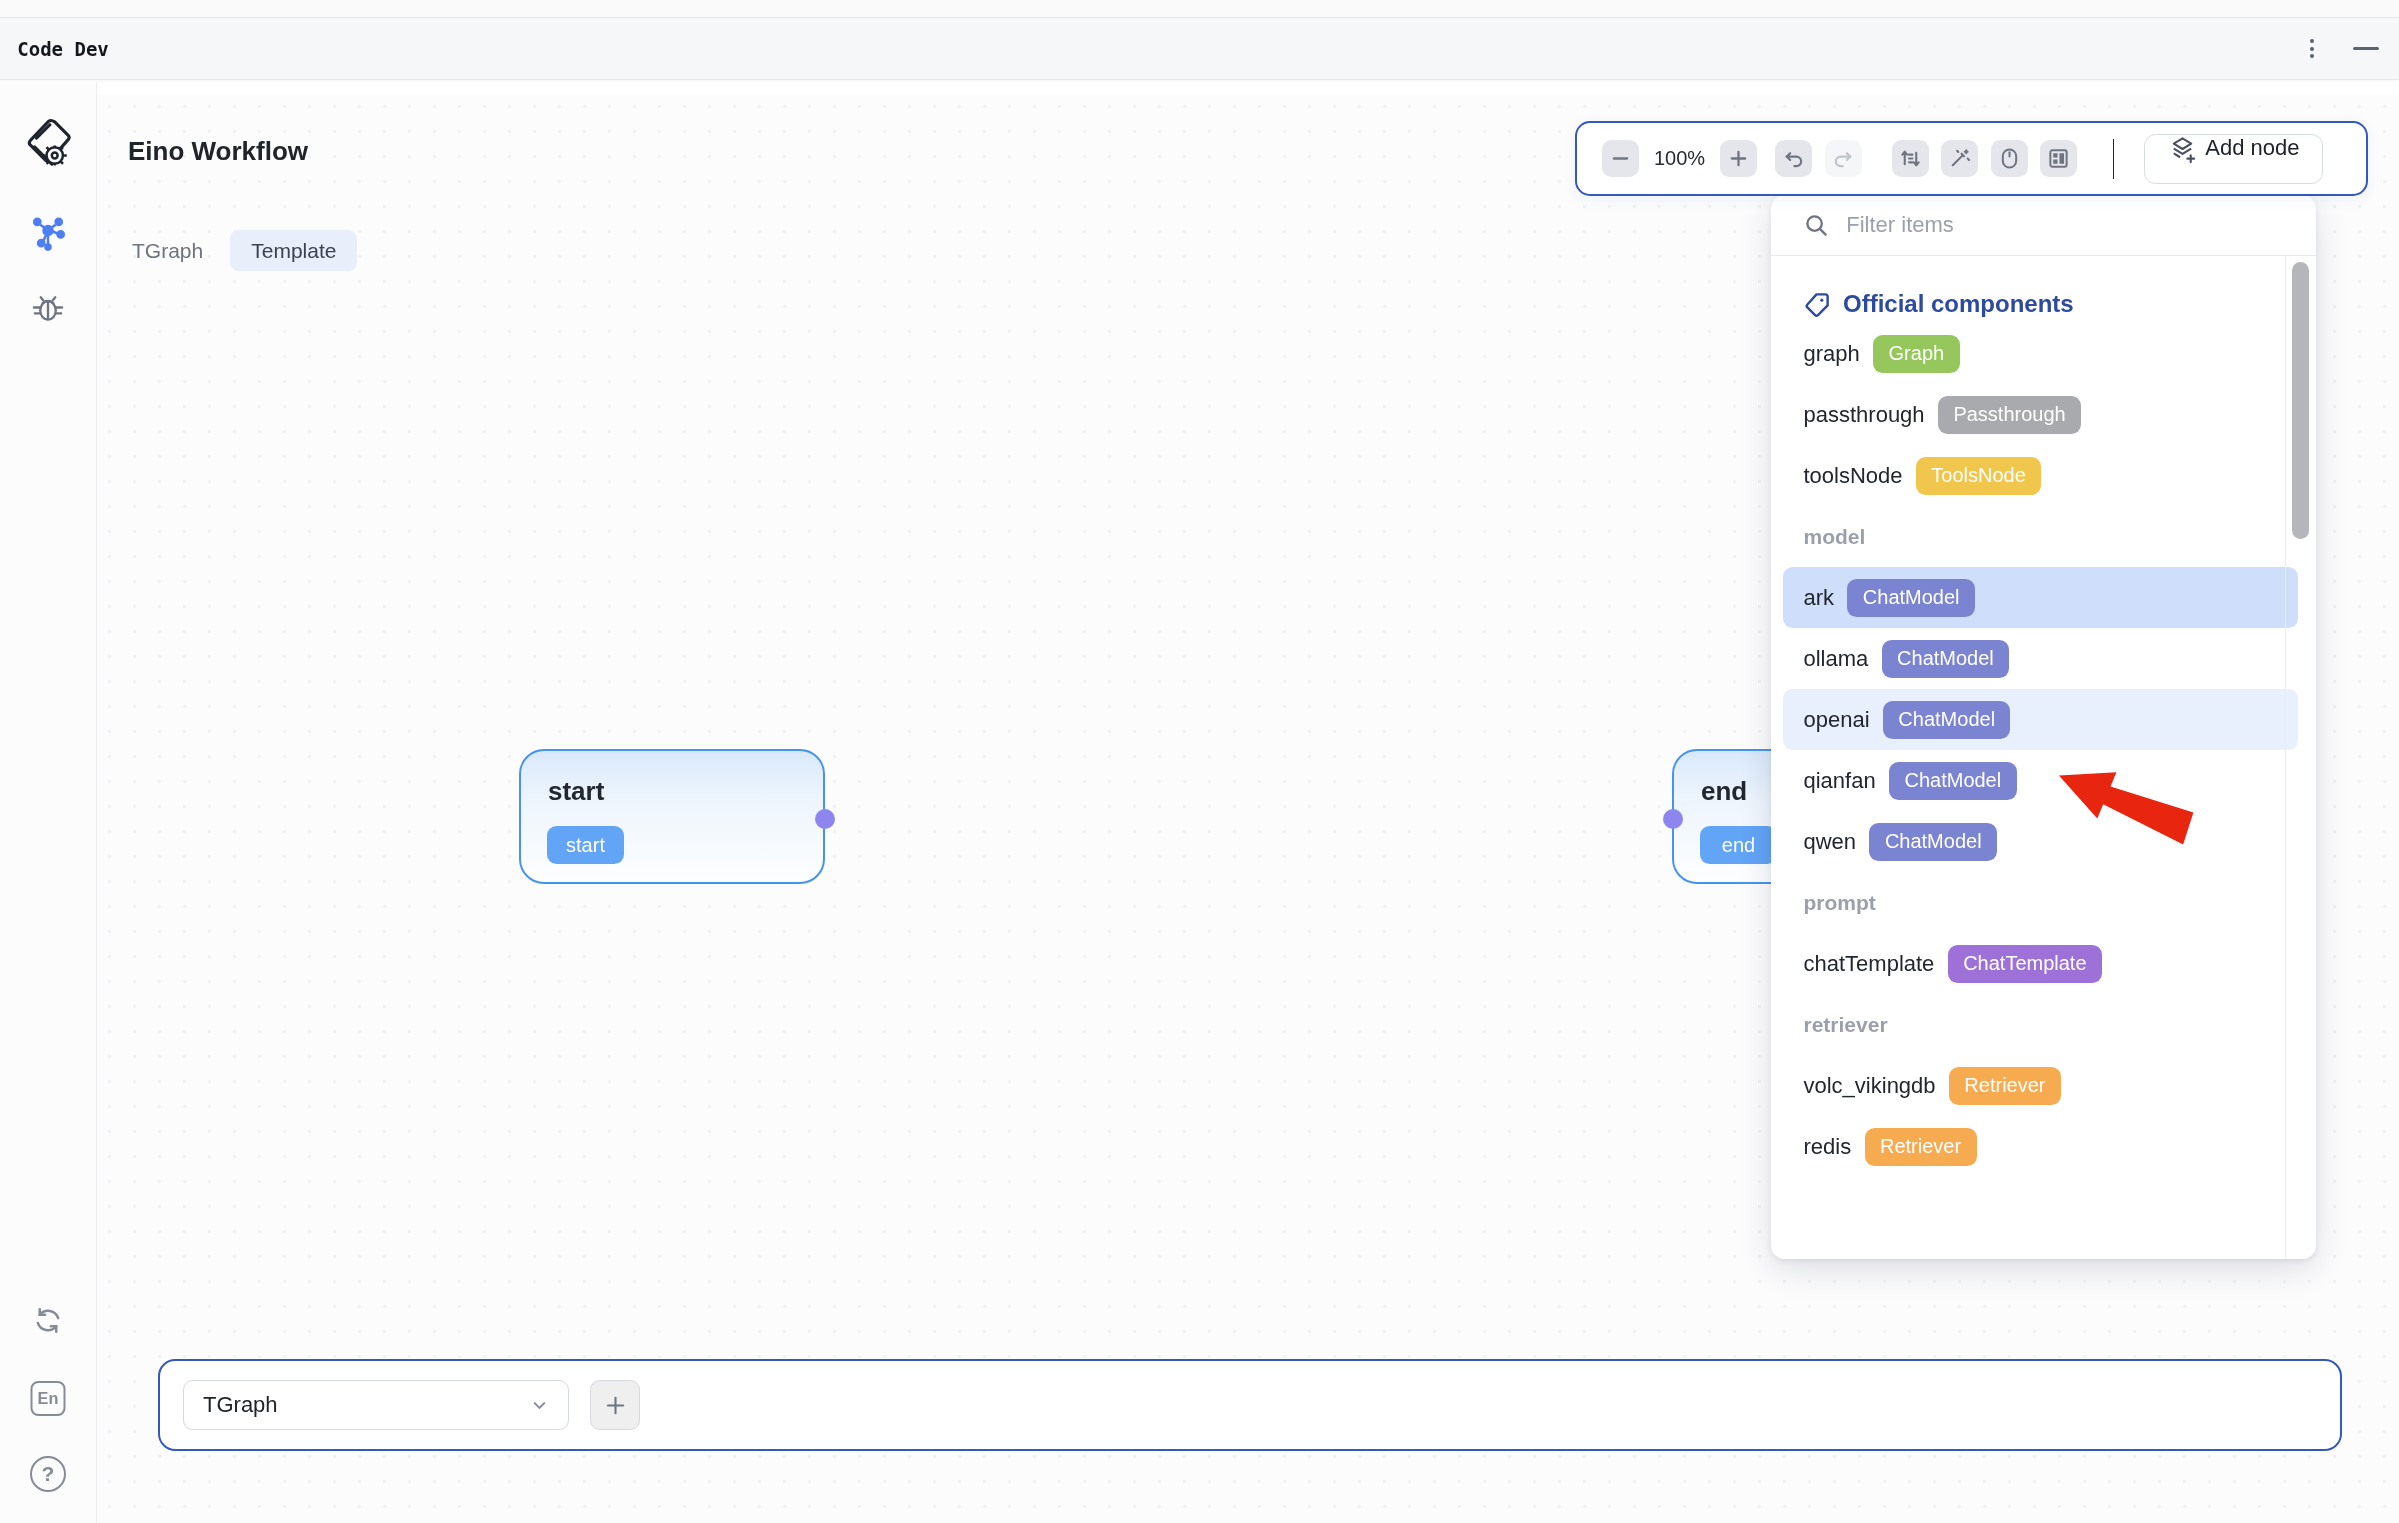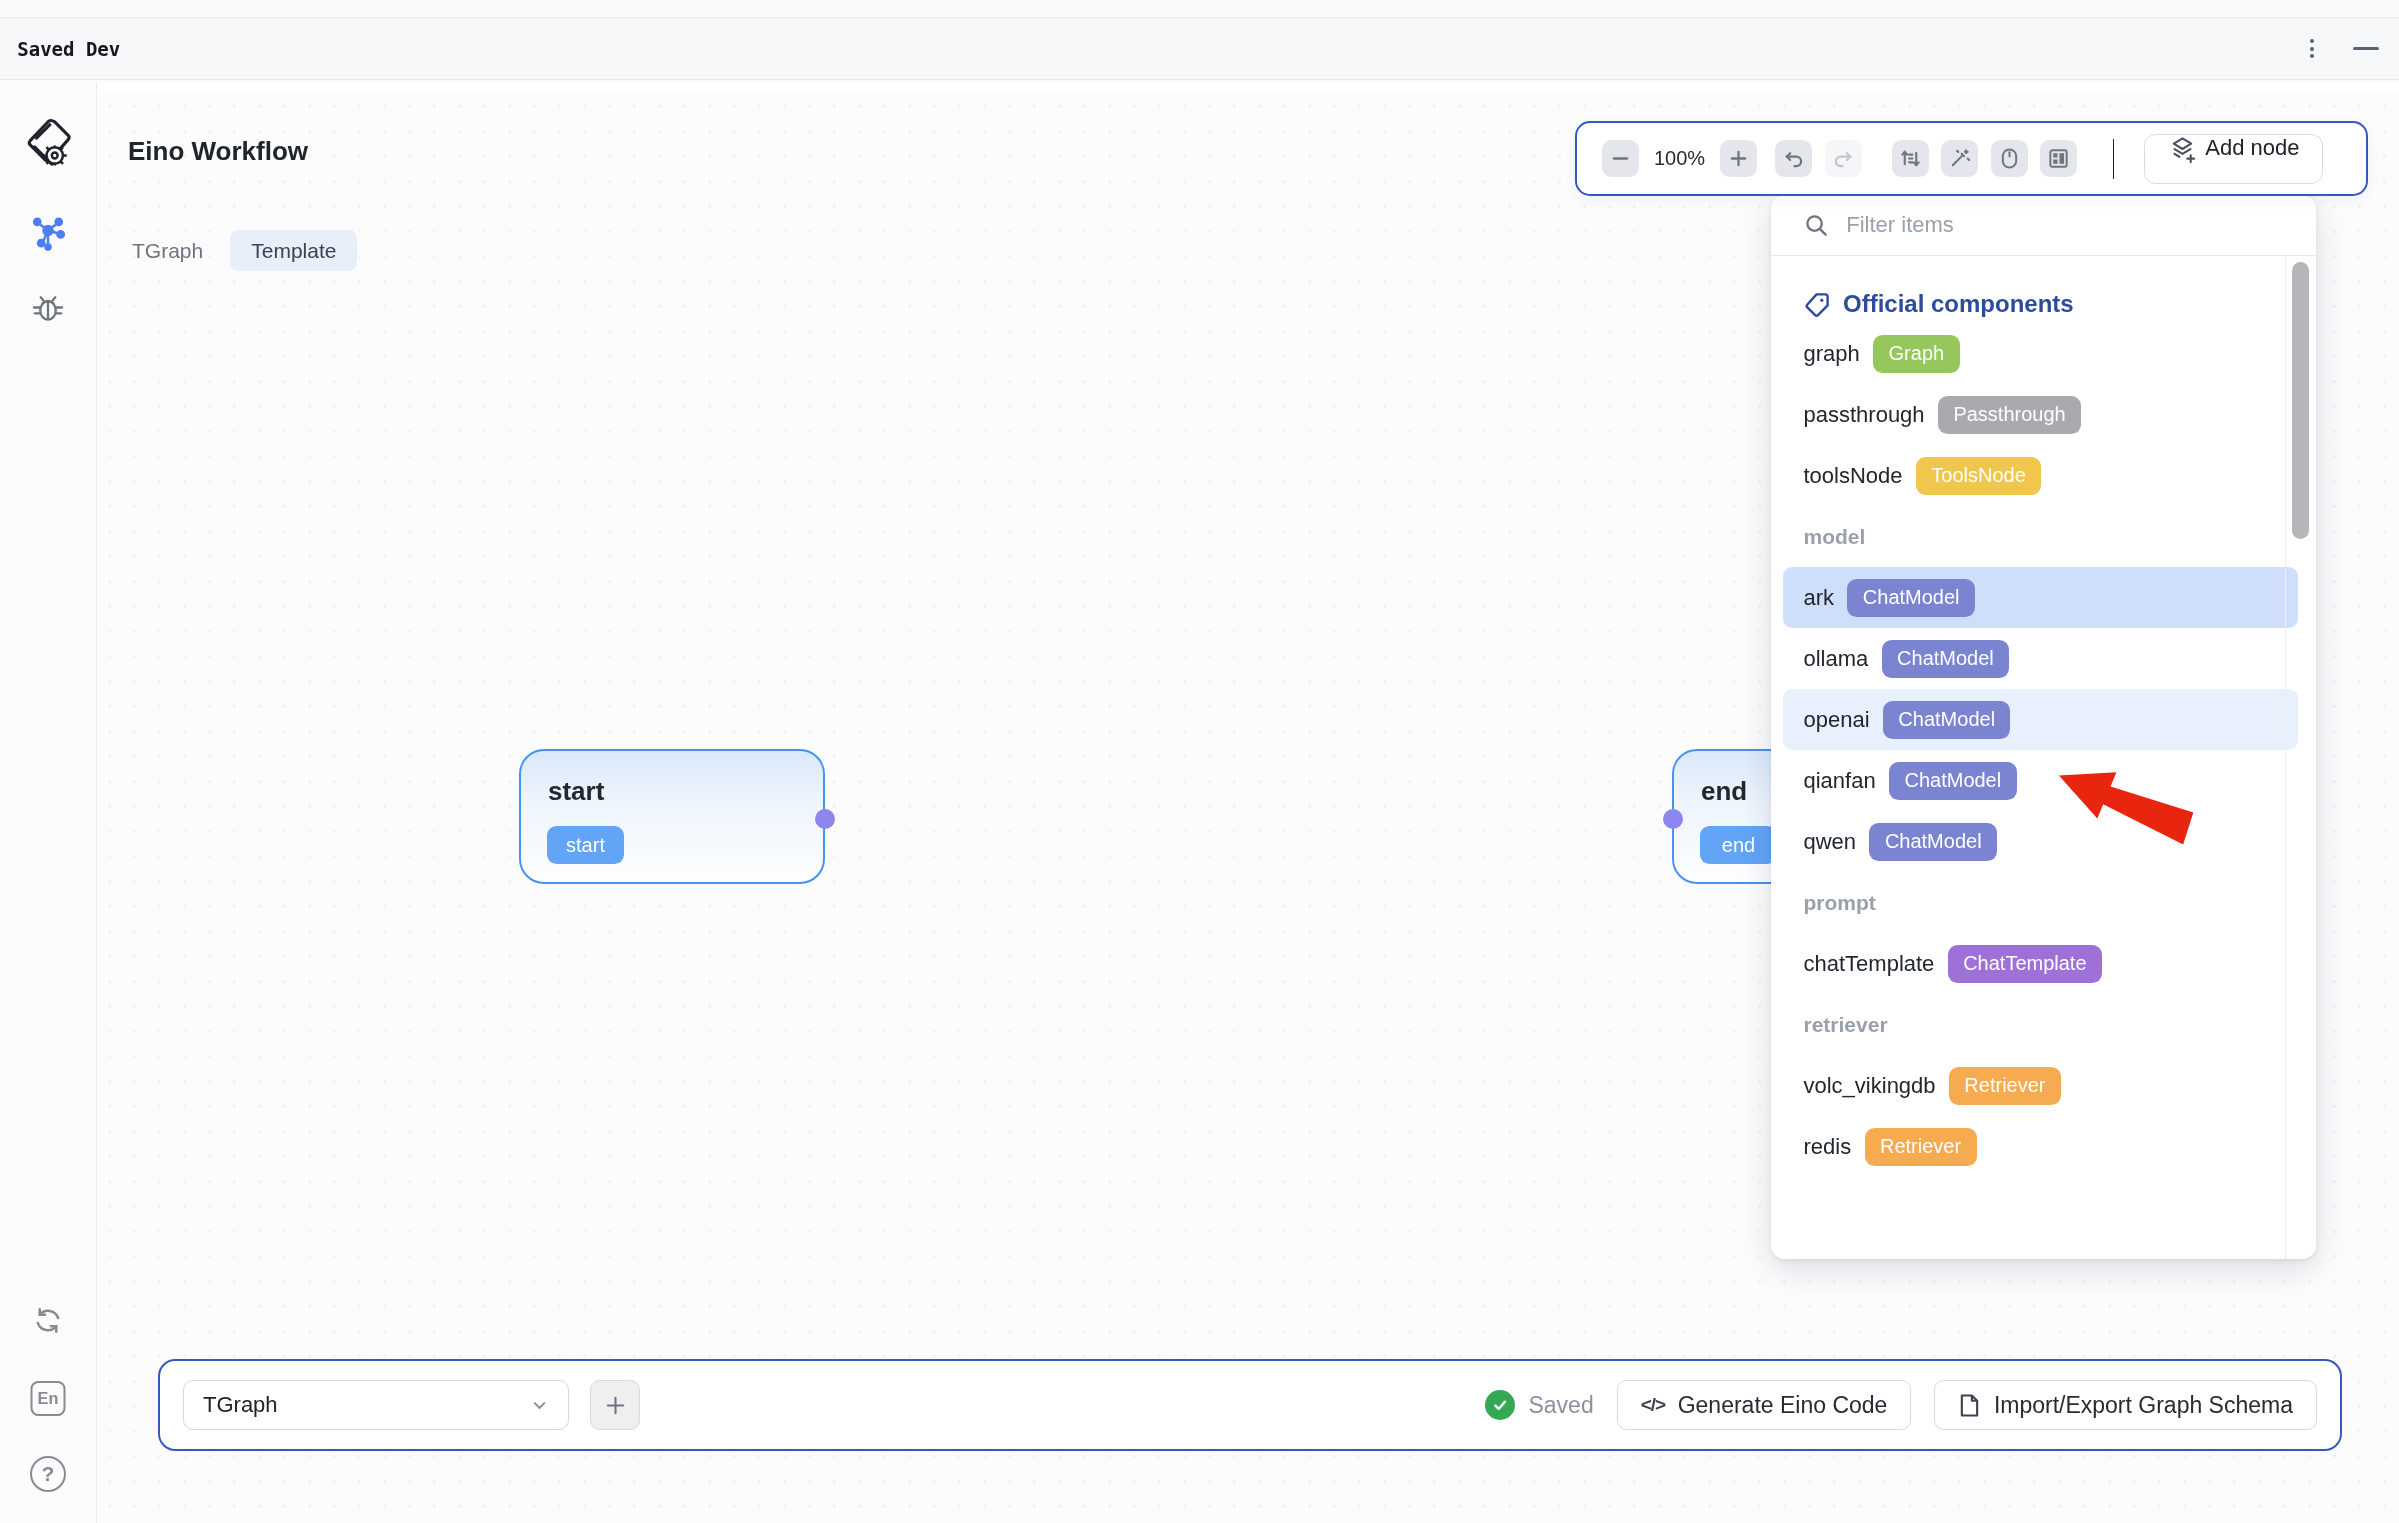--- a/index.html
+++ b/index.html
@@ -105,21 +105,21 @@
   .check-circle { width:30px; height:30px; border-radius:50%; background:var(--green);
     display:flex; align-items:center; justify-content:center; }
   .bb-btn { height:50px; border:1.9px solid #d6d9df; border-radius:9.6px; background:#fff;
     display:flex; align-items:center; gap:12.5px; padding:0 23px; font-size:23px; color:#272b33; }
   .code-glyph { font-size:19px; color:#3b414d; font-weight:bold; letter-spacing:-1px; }
 </style>
 </head>
 <body>
 
 <div class="titlebar">
-  <span class="app-title">Saved Dev</span>
+  <span class="app-title">Code Dev</span>
   <div class="titlebar-right">
     <span class="kebab">
         <i></i>
         <i></i>
         <i></i>
       </span>
     <span class="minimize"></span>
   </div>
 </div>
 
@@ -340,41 +340,20 @@
         <svg class="chev" width="19" height="19" viewBox="0 0 20 20" fill="none" stroke="#878d98" stroke-width="2.2" stroke-linecap="round">
           <path d="M5 7.5 L10 12.5 L15 7.5"></path>
         </svg>
       </div>
       <button class="plus-btn">
         <svg width="21" height="21" viewBox="0 0 22 22" stroke="#6f7580" stroke-width="2.2" stroke-linecap="round">
             <line x1="3" y1="11" x2="19" y2="11"></line>
             <line x1="11" y1="3" x2="11" y2="19"></line>
           </svg>
       </button>
-      <div class="bb-right">
-        <div class="saved">
-          <span class="check-circle">
-            <svg width="16.3" height="16.3" viewBox="0 0 17 17" fill="none" stroke="#fff" stroke-width="2.6" stroke-linecap="round" stroke-linejoin="round">
-                <path d="M3.5 9 L7 12.5 L13.5 5"></path>
-              </svg>
-          </span>
-          <span>Saved</span>
-        </div>
-        <button class="bb-btn">
-          <span class="code-glyph">&lt;/&gt;</span>
-          <span>Generate Eino Code</span>
-        </button>
-        <button class="bb-btn">
-          <svg width="23" height="27" viewBox="0 0 24 28" fill="none" stroke="#3b414d" stroke-width="2.2" stroke-linejoin="round">
-            <path d="M4 3.5 H14.5 L20 9 V24.5 H4 Z"></path>
-              <path d="M14.5 3.5 V9 H20"></path>
-          </svg>
-          <span>Import/Export Graph Schema</span>
-        </button>
-      </div>
     </div>
   </div>
 </div>
 
 <svg class="arrow-overlay" viewBox="0 0 2498 1586" width="2400" height="1524">
   <g transform="translate(2143,807) rotate(22.5)">
     <polygon points="0,0 54,-26 54,-10 144,-18 147,17 54,10 54,26" fill="#e8250f"></polygon>
   </g>
 </svg>
 

